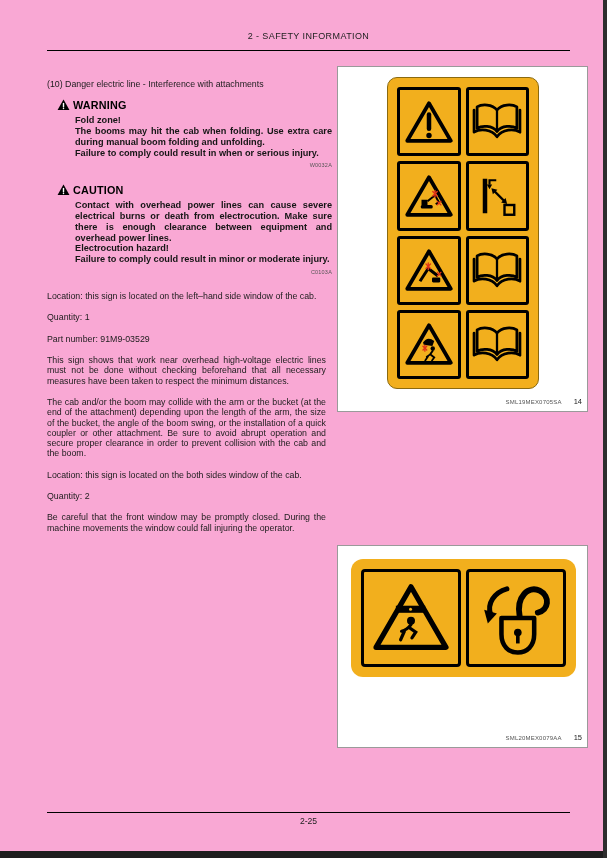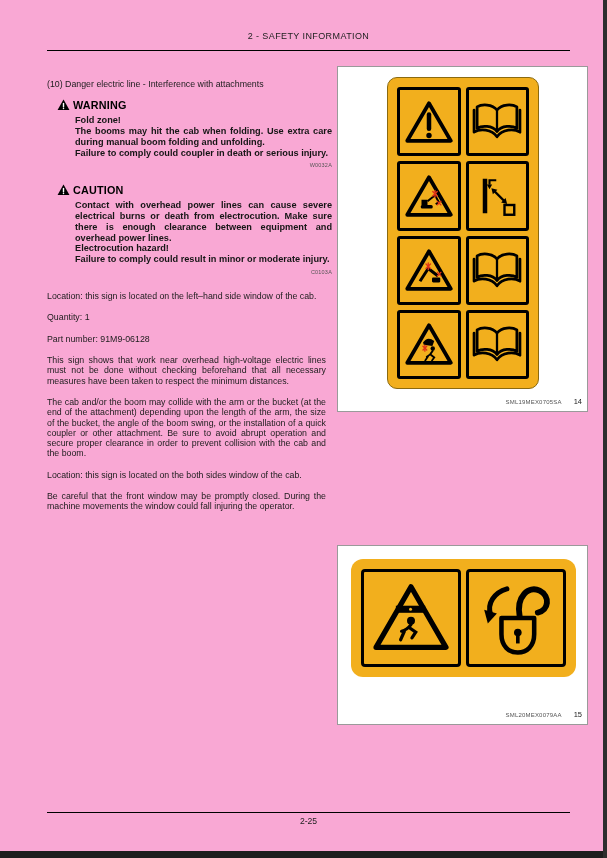--- a/index.html
+++ b/index.html
@@ -48,21 +48,21 @@
   }
   .alert-body p{ margin:0; }
   .alert-code{
     text-align:right; font-size:5.5px; font-weight:400; color:#555;
     margin-top:2px; letter-spacing:.2px;
   }
 
   
   .fig{ position:absolute; left:337px; width:251px; border:1px solid #9a9a9a; background:#fff; }
   .fig1{ top:66px; height:346px;padding-left:32px; }
-  .fig2{ top:545px; height:180px; }
+  .fig2{ top:545px; height:203px; }
 
   .sticker{
     position:absolute; background:var(--sticker-yellow);
     display:grid; grid-template-columns:1fr 1fr;
   }
   .sticker1{
     left:49px; top:10px; width:152px; height:312px;
     border-radius:10px; border:1px solid #8a6a10;
     gap:5px; padding:9px; grid-auto-rows:1fr;
   }
@@ -108,21 +108,21 @@
             <path d="M12 1 L23 20 L1 20 Z" fill="#000"></path>
             <line x1="12" y1="8" x2="12" y2="14" stroke="#fff" stroke-width="2.6" stroke-linecap="round"></line>
             <circle cx="12" cy="17.2" r="1.4" fill="#fff"></circle>
           </svg>
         </span>
         <span>WARNING</span>
       </div>
       <div class="alert-body">
         <p>Fold zone!</p>
         <p>The booms may hit the cab when folding. Use extra care during manual boom folding and unfolding.</p>
-        <p>Failure to comply could coupler in death or serious injury.</p>
+        <p>Failure to comply could result in when or serious injury.</p>
         <div class="alert-code">W0032A</div>
       </div>
     </div>
 
     <div class="alert">
       <div class="alert-head">
         <span class="alert-icon">
           <svg viewBox="0 0 24 21" width="13" height="11.5" aria-hidden="true">
             <path d="M12 1 L23 20 L1 20 Z" fill="#000"></path>
             <line x1="12" y1="8" x2="12" y2="14" stroke="#fff" stroke-width="2.6" stroke-linecap="round"></line>
@@ -134,25 +134,26 @@
       <div class="alert-body">
         <p>Contact with overhead power lines can cause severe electrical burns or death from electrocution. Make sure there is enough clearance between equipment and overhead power lines.</p>
         <p>Electrocution hazard!</p>
         <p>Failure to comply could result in minor or moderate injury.</p>
         <div class="alert-code">C0103A</div>
       </div>
     </div>
 
     <p class="para">Location: this sign is located on the left–hand side window of the cab.</p>
     <p class="para">Quantity: 1</p>
-    <p class="para">Part number: 91M9-06128</p>
+    <p class="para">Part number: 91M9-03529</p>
     <p class="para">This sign shows that work near overhead high-voltage electric lines must not be done without checking beforehand that all necessary measures have been taken to respect the minimum distances.</p>
     <p class="para">The cab and/or the boom may collide with the arm or the bucket (at the end of the attachment) depending upon the length of the arm, the size of the bucket, the angle of the boom swing, or the installation of a quick coupler or other attachment. Be sure to avoid abrupt operation and secure proper clearance in order to prevent collision with the cab and the boom.</p>
 
     <p class="para">Location: this sign is located on the both sides window of the cab.</p>
+    <p class="para">Quantity: 2</p>
     <p class="para">Be careful that the front window may be promptly closed. During the machine movements the window could fall injuring the operator.</p>
   </div>
 
   <figure class="fig fig1">
     <div class="sticker sticker1">
 
       <div class="cell">
         <svg viewBox="0 0 64 58" width="48" height="44" aria-hidden="true">
           <path d="M32 4 L61 54 L3 54 Z" fill="none" stroke="#000" stroke-width="5" stroke-linejoin="round"></path>
           <line x1="32" y1="19" x2="32" y2="38" stroke="#000" stroke-width="6" stroke-linecap="round"></line>

